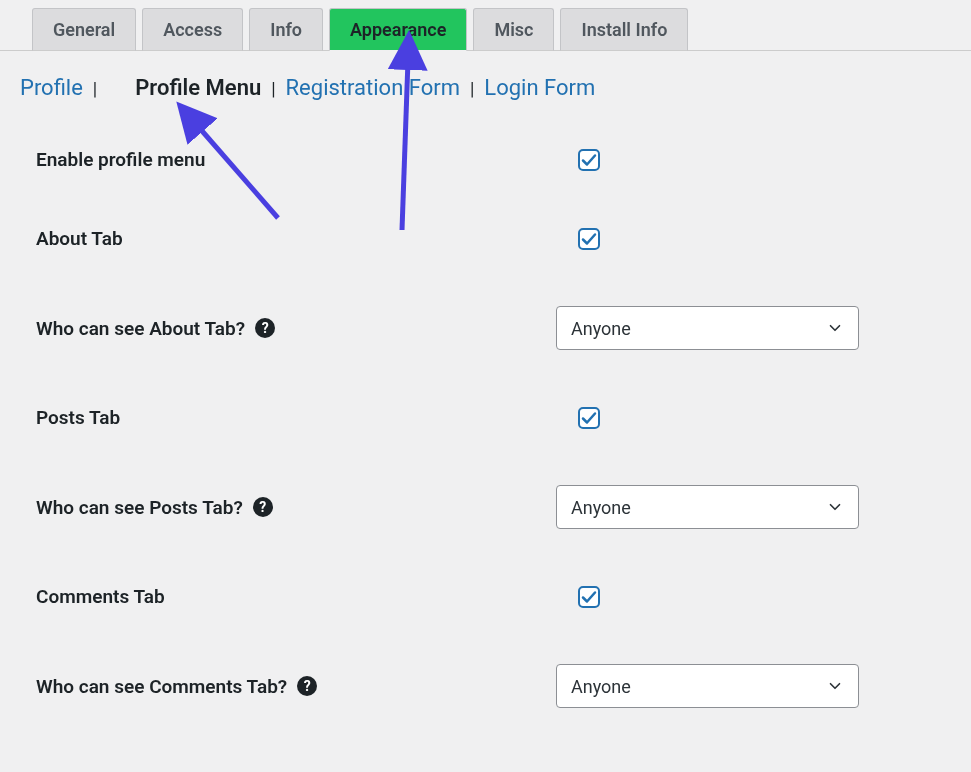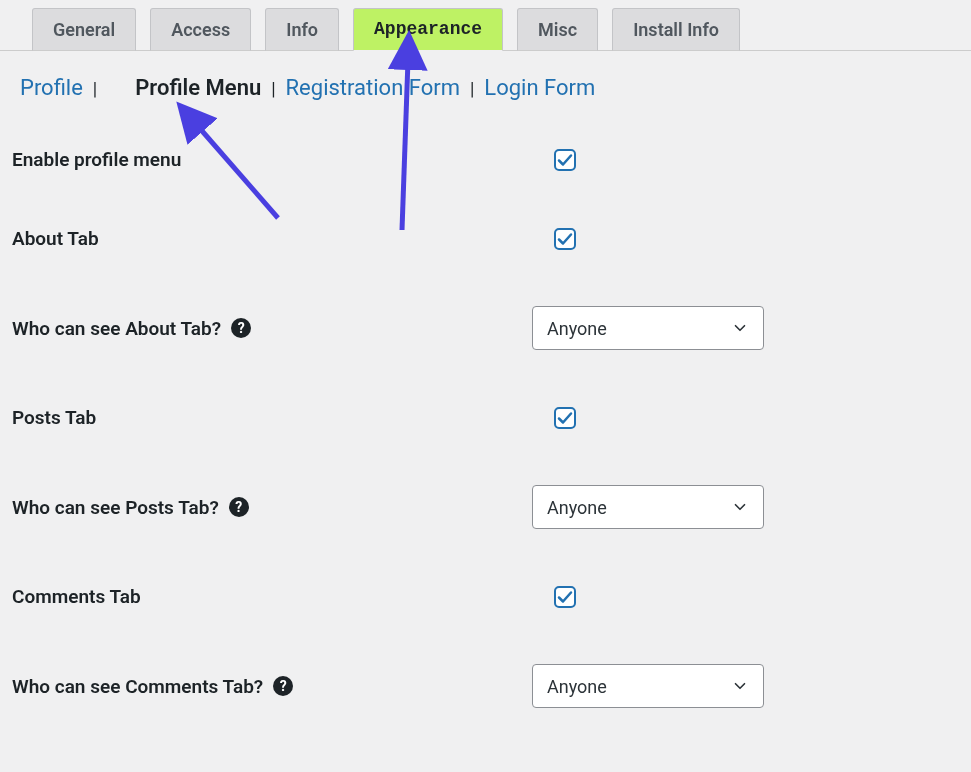--- a/index.html
+++ b/index.html
@@ -9,53 +9,52 @@
       color: #1d2327;
       width: 971px;
       height: 772px;
       overflow: hidden;
       position: relative;
     }
     .tabs-wrapper {
       padding: 8px 0 0 32px;
       border-bottom: 1px solid #ccc;
       display: flex;
-      gap: 8px;
+      gap: 0;
     }
     .tab {
       background: #dcdcde;
       border: 1px solid #c3c4c7;
       border-bottom: 1px solid #ccc;
       padding: 10px 20px;
       font-size: 18px;
       font-weight: 600;
       color: #50575e;
       cursor: pointer;
       margin-right: 6px;
       margin-bottom: -1px;
       border-radius: 3px 3px 0 0;
     }
     .tab.active {
-      background: #bef264;
+      background: #22c55e;
       border-bottom: 1px solid #f0f0f1;
       color: #1d2327;
-      font-family: Liberation Mono, monospace;
     }
     .subnav {
       padding: 24px 20px 10px 20px;
     }
     .subnav a, .subnav span.current {
       font-size: 22px;
       color: #2271b1;
       text-decoration: none;
       cursor: pointer;
     }
     .subnav span.current { color: #1d2327; font-weight: 600; margin-left: 28px; }
     .subnav .sep { margin: 0 6px; color: #1d2327; font-size: 18px; }
-    .form-area { padding: 10px 20px 0 12px; }
+    .form-area { padding: 10px 20px 0 36px; }
     .form-row {
       display: flex;
       align-items: center;
       padding: 28px 0;
     }
     .form-row .label {
       width: 520px;
       font-size: 19px;
       font-weight: 600;
       color: #1d2327;
@@ -84,21 +83,21 @@
       border-radius: 5px;
       display: flex;
       align-items: center;
       justify-content: center;
       background: #fff;
       cursor: pointer;
       margin-left: 22px;
     }
     .checkbox svg { stroke: #2271b1; }
     .select {
-      width: 232px;
+      width: 303px;
       height: 44px;
       border: 1px solid #8c8f94;
       border-radius: 4px;
       background: #fff;
       display: flex;
       align-items: center;
       justify-content: space-between;
       padding: 0 14px;
       font-size: 18px;
       color: #2c3338;

